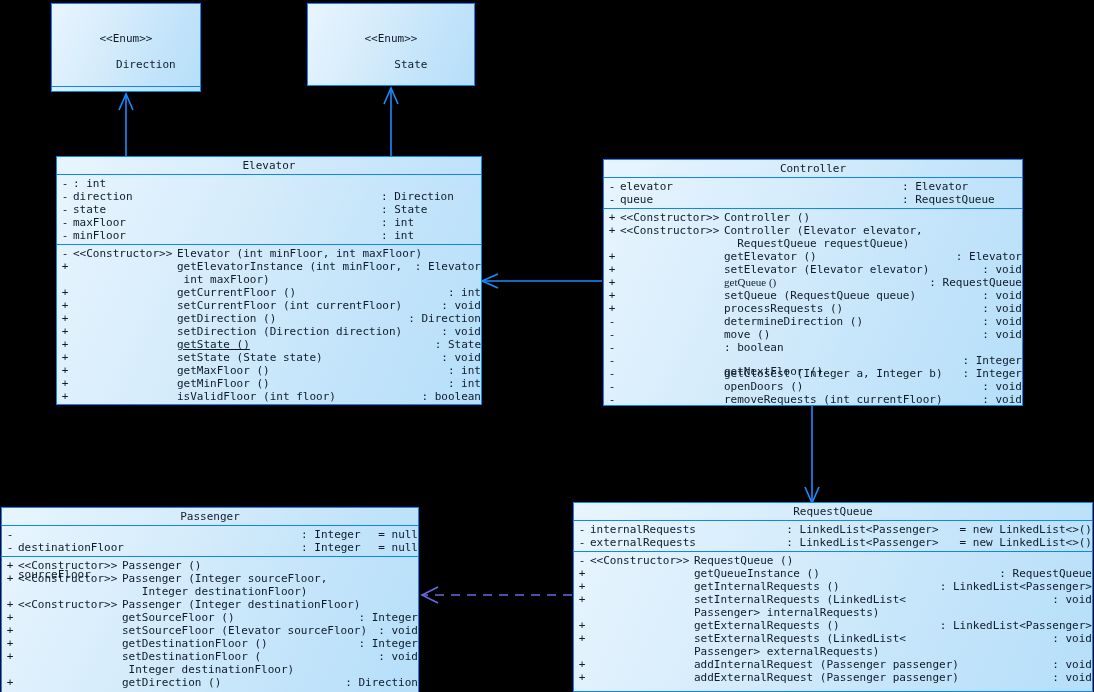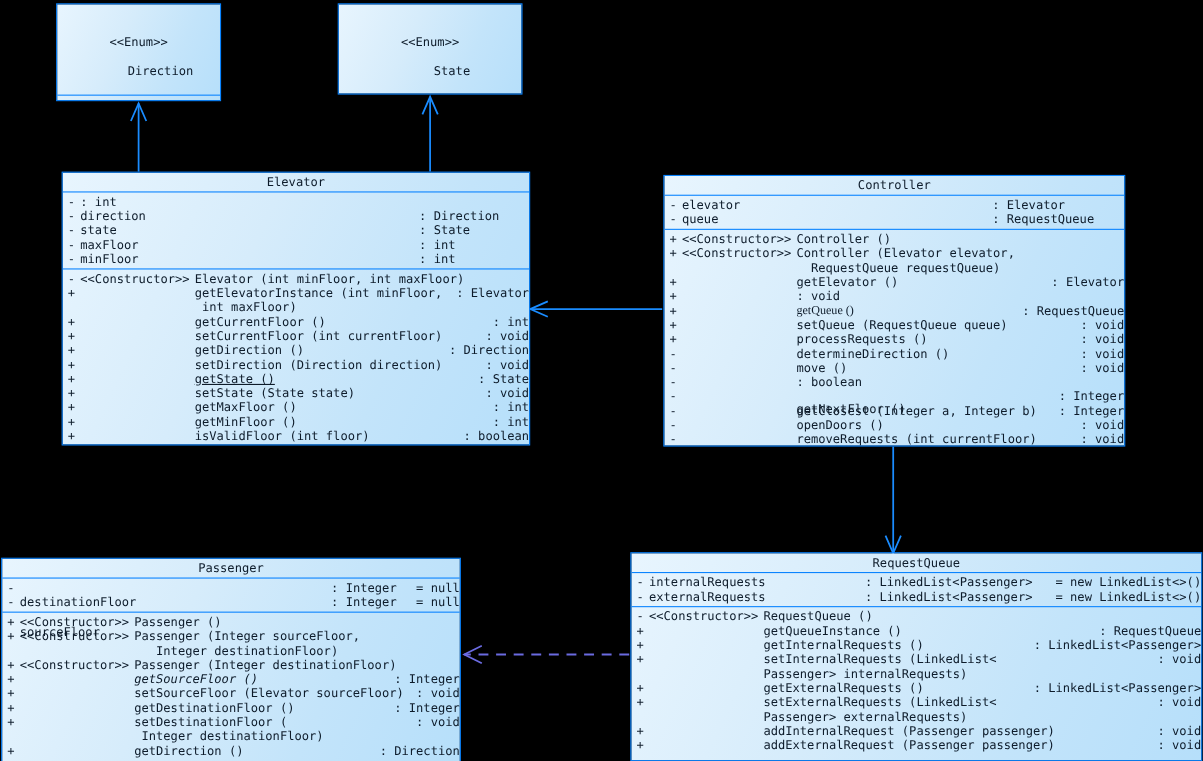--- a/index.html
+++ b/index.html
@@ -135,21 +135,21 @@
     <div class="title">Controller</div>
     <div class="compart" id="controller-attrs">
         <div class="row"><span class="vis">-</span><span class="nm" style="width: 64px;">elevator</span><span class="ty" style="width: 120px;">: Elevator</span></div>
         <div class="row"><span class="vis">-</span><span class="nm" style="width: 64px;">queue</span><span class="ty" style="width: 120px;">: RequestQueue</span></div>
       </div>
     <div class="compart last" id="controller-ops">
         <div class="row"><span class="vis">+</span><span class="stereocol" style="width: 104px;">&lt;&lt;Constructor&gt;&gt;</span><span class="nm" style="width: 228px;">Controller ()</span><span class="ty"></span></div>
         <div class="row"><span class="vis">+</span><span class="stereocol" style="width: 104px;">&lt;&lt;Constructor&gt;&gt;</span><span class="nm" style="width: 228px;">Controller (Elevator elevator,</span><span class="ty"></span></div>
         <div class="row"><span class="vis"></span><span class="stereocol" style="width: 104px;"></span><span class="nm" style="width: 228px;">  RequestQueue requestQueue)</span><span class="ty"></span></div>
         <div class="row"><span class="vis">+</span><span class="stereocol" style="width: 104px;"></span><span class="nm" style="width: 228px;">getElevator ()</span><span class="ty">: Elevator</span></div>
-        <div class="row"><span class="vis">+</span><span class="stereocol" style="width: 104px;"></span><span class="ty">: void</span></div>
+        <div class="row"><span class="vis">+</span><span class="stereocol" style="width: 104px;"></span><span class="nm" style="width: 228px;">setElevator (Elevator elevator)</span><span class="ty">: void</span></div>
         <div class="row"><span class="vis">+</span><span class="stereocol" style="width: 104px;"></span><span class="nm" style="width: 228px; font-family: Liberation Serif, serif;">getQueue ()</span><span class="ty">: RequestQueue</span></div>
         <div class="row"><span class="vis">+</span><span class="stereocol" style="width: 104px;"></span><span class="nm" style="width: 228px;">setQueue (RequestQueue queue)</span><span class="ty">: void</span></div>
         <div class="row"><span class="vis">+</span><span class="stereocol" style="width: 104px;"></span><span class="nm" style="width: 228px;">processRequests ()</span><span class="ty">: void</span></div>
         <div class="row"><span class="vis">-</span><span class="stereocol" style="width: 104px;"></span><span class="nm" style="width: 228px;">determineDirection ()</span><span class="ty">: void</span></div>
         <div class="row"><span class="vis">-</span><span class="stereocol" style="width: 104px;"></span><span class="nm" style="width: 228px;">move ()</span><span class="ty">: void</span></div>
         <div class="row"><span class="vis">-</span><span class="stereocol" style="width: 104px;"></span><span class="ty">: boolean</span></div>
         <div class="row"><span class="vis">-</span><span class="stereocol" style="width: 104px;"></span><span class="nm" style="width: 228px; margin-top: 11px;">getNextFloor ()</span><span class="ty">: Integer</span></div>
         <div class="row"><span class="vis">-</span><span class="stereocol" style="width: 104px;"></span><span class="nm" style="width: 228px;">getClosest (Integer a, Integer b)</span><span class="ty">: Integer</span></div>
         <div class="row"><span class="vis">-</span><span class="stereocol" style="width: 104px;"></span><span class="nm" style="width: 228px;">openDoors ()</span><span class="ty">: void</span></div>
         <div class="row"><span class="vis">-</span><span class="stereocol" style="width: 104px;"></span><span class="nm" style="width: 228px;">removeRequests (int currentFloor)</span><span class="ty">: void</span></div>
@@ -160,21 +160,21 @@
     <div class="title">Passenger</div>
     <div class="compart" id="passenger-attrs">
         <div class="row"><span class="vis">-</span><span class="nm" style="width: 122px; margin-top: 40px;">sourceFloor</span><span class="ty" style="width: 64px;">: Integer</span><span class="ty">  = null</span></div>
         <div class="row"><span class="vis">-</span><span class="nm" style="width: 122px;">destinationFloor</span><span class="ty" style="width: 64px;">: Integer</span><span class="ty">  = null</span></div>
       </div>
     <div class="compart last" id="passenger-ops">
         <div class="row"><span class="vis">+</span><span class="stereocol" style="width: 104px;">&lt;&lt;Constructor&gt;&gt;</span><span class="nm" style="width: 228px;">Passenger ()</span><span class="ty"></span></div>
         <div class="row"><span class="vis">+</span><span class="stereocol" style="width: 104px;">&lt;&lt;Constructor&gt;&gt;</span><span class="nm" style="width: 228px;">Passenger (Integer sourceFloor,</span><span class="ty"></span></div>
         <div class="row"><span class="vis"></span><span class="stereocol" style="width: 104px;"></span><span class="nm" style="width: 228px;">   Integer destinationFloor)</span><span class="ty"></span></div>
         <div class="row"><span class="vis">+</span><span class="stereocol" style="width: 104px;">&lt;&lt;Constructor&gt;&gt;</span><span class="nm" style="width: 228px;">Passenger (Integer destinationFloor)</span><span class="ty"></span></div>
-        <div class="row"><span class="vis">+</span><span class="stereocol" style="width: 104px;"></span><span class="nm" style="width: 228px; font-style: italic;">getSourceFloor ()</span><span class="ty">: Integer</span></div>
+        <div class="row"><span class="vis">+</span><span class="stereocol" style="width: 104px;"></span><span class="nm" style="width: 228px;">getSourceFloor ()</span><span class="ty">: Integer</span></div>
         <div class="row"><span class="vis">+</span><span class="stereocol" style="width: 104px;"></span><span class="nm" style="width: 228px;">setSourceFloor (Elevator sourceFloor)</span><span class="ty">: void</span></div>
         <div class="row"><span class="vis">+</span><span class="stereocol" style="width: 104px;"></span><span class="nm" style="width: 228px;">getDestinationFloor ()</span><span class="ty">: Integer</span></div>
         <div class="row"><span class="vis">+</span><span class="stereocol" style="width: 104px;"></span><span class="nm" style="width: 228px;">setDestinationFloor (</span><span class="ty">: void</span></div>
         <div class="row"><span class="vis"></span><span class="stereocol" style="width: 104px;"></span><span class="nm" style="width: 228px;"> Integer destinationFloor)</span><span class="ty"></span></div>
         <div class="row"><span class="vis">+</span><span class="stereocol" style="width: 104px;"></span><span class="nm" style="width: 228px;">getDirection ()</span><span class="ty">: Direction</span></div>
       </div>
   </div>
 
   <div class="uml" id="cls-requestqueue" style="left:573px;top:502px;width:520px;height:190px;">
     <div class="title">RequestQueue</div>

